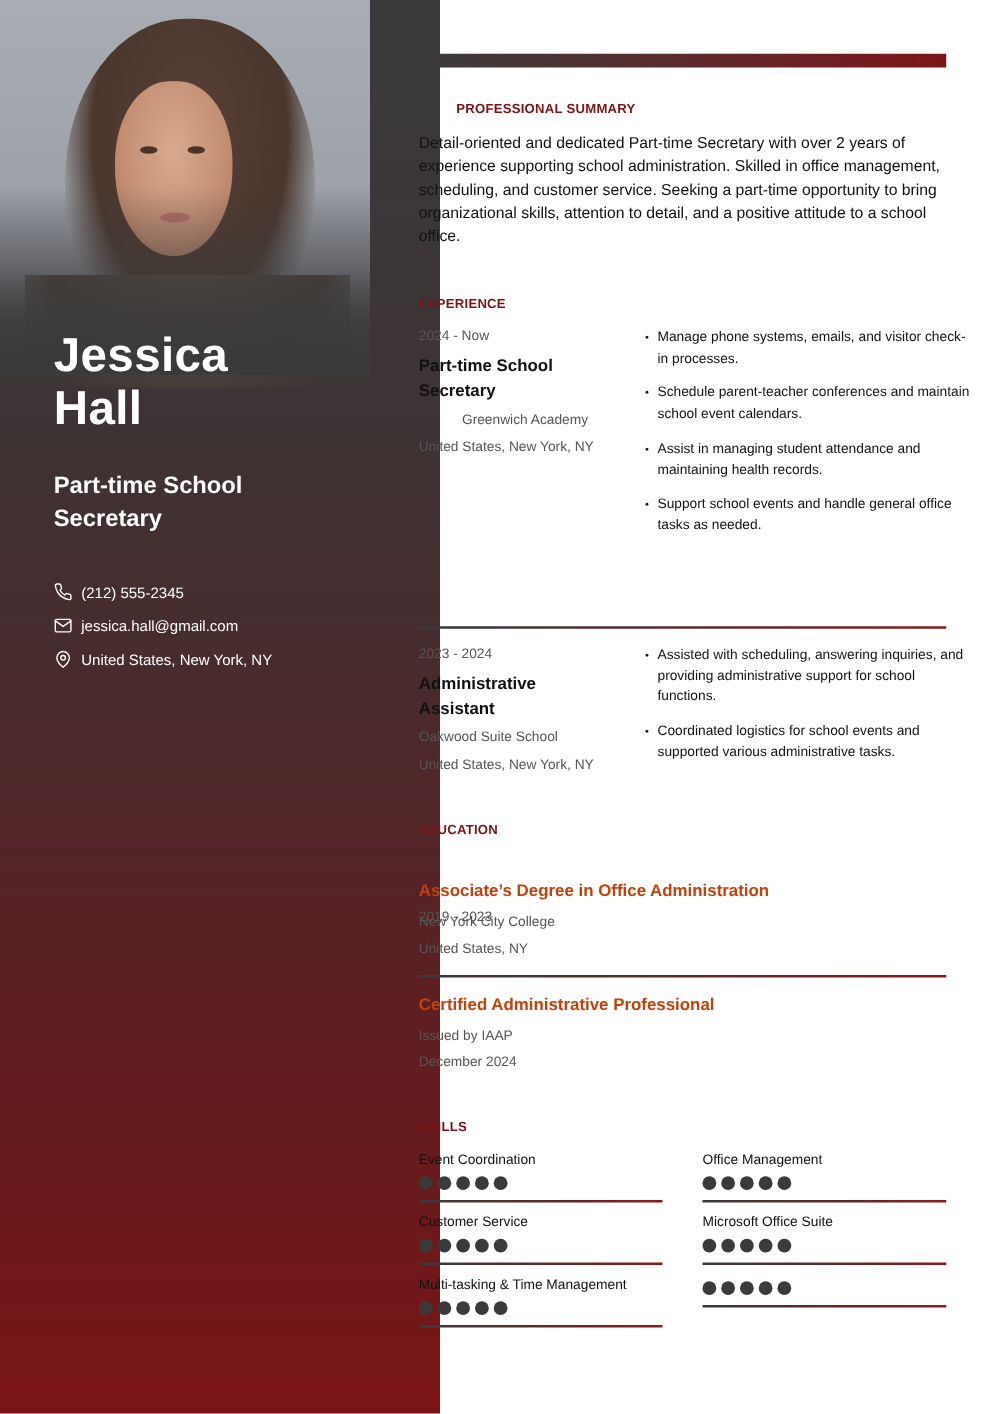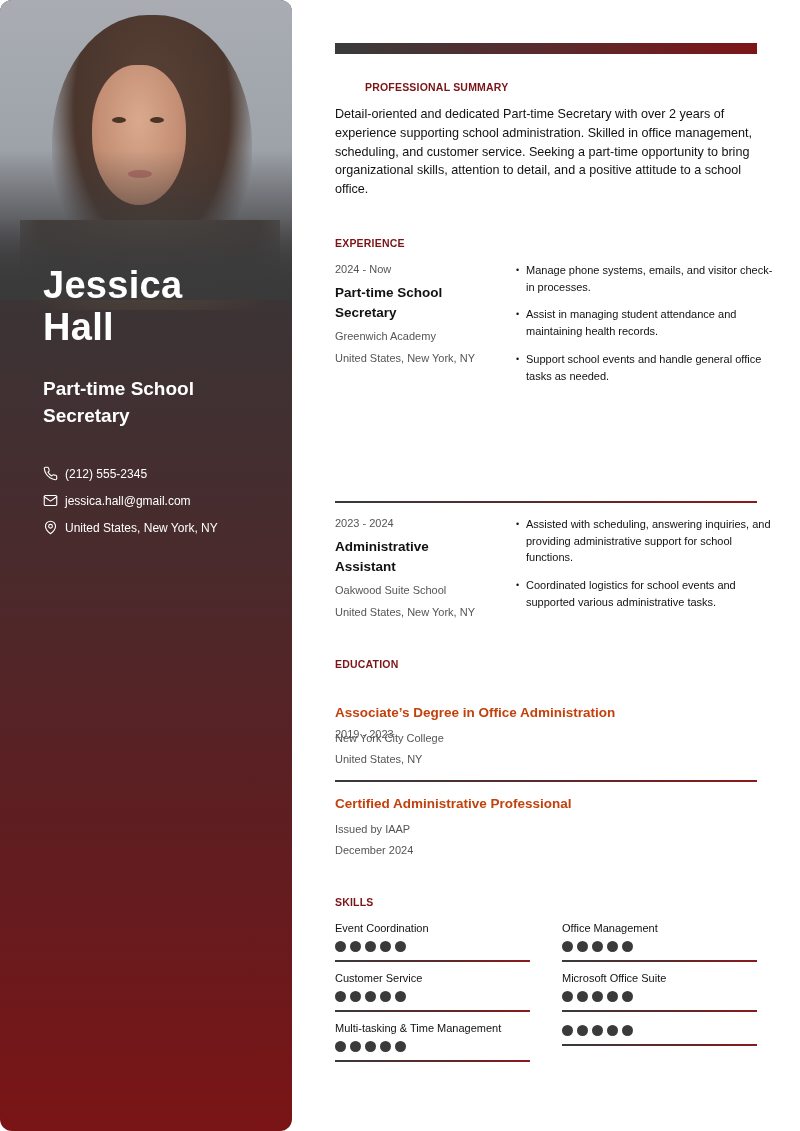--- a/index.html
+++ b/index.html
@@ -1,23 +1,22 @@
 <!DOCTYPE html>
 <html><head>
 <meta charset="utf-8">
 <style>
   * { box-sizing: border-box; margin: 0; padding: 0; }
   html, body { width: 800px; height: 1131px; background: #fff; overflow: hidden; }
   body { font-family: "Liberation Sans", "DejaVu Sans", sans-serif; color: #111; position: relative; }
 
   .sidebar {
-    position: absolute; left: 0; top: 0; width: 292px; height: 1131px;
+    position: absolute; left: 0; top: 0; width: 352px; height: 1131px;
     background: linear-gradient(180deg, #3a3a3b 0%, #3d3334 30%, #4a2a2c 50%, #5c1f22 70%, #7a1416 100%);
     overflow: hidden;
-    border-radius: 12px;
   }
   .photo {
     position: absolute; left: 0; top: 0; width: 296px; height: 290px;
     background: linear-gradient(180deg, #a9adb3 0%, #9ea3aa 50%, #8f9299 75%, rgba(60,58,59,0) 100%);
   }
   .photo-fade {
     position: absolute; left: 0; top: 150px; width: 296px; height: 150px;
     background: linear-gradient(180deg, rgba(58,58,59,0) 0%, rgba(58,58,59,0.85) 70%, #3a3a3b 100%);
   }
   .hair {
@@ -135,25 +134,26 @@
 
   <div class="sec-title" style="top:237px;">EXPERIENCE</div>
 
   <div class="exp" style="top:262px;">
     <div class="exp-left">
       <div class="date">2024 - Now</div>
       <div class="jobtitle" style="margin-top:7px;">
         <div>Part-time School</div>
         <div>Secretary</div>
       </div>
-      <div class="meta" style="margin-top:6px;">Greenwich Academy</div>
+      <div class="meta" style="margin-top:6px;text-align:center;">Greenwich Academy</div>
       <div class="meta" style="margin-top:8px;">United States, New York, NY</div>
     </div>
     <div class="exp-right">
       <div class="bullet">Manage phone systems, emails, and visitor check-in processes.</div>
+      <div class="bullet">Schedule parent-teacher conferences and maintain school event calendars.</div>
       <div class="bullet">Assist in managing student attendance and maintaining health records.</div>
       <div class="bullet">Support school events and handle general office tasks as needed.</div>
     </div>
   </div>
 
   <div class="rule" style="top:501px;"></div>
 
   <div class="exp" style="top:516px;">
     <div class="exp-left">
       <div class="date">2023 - 2024</div>

